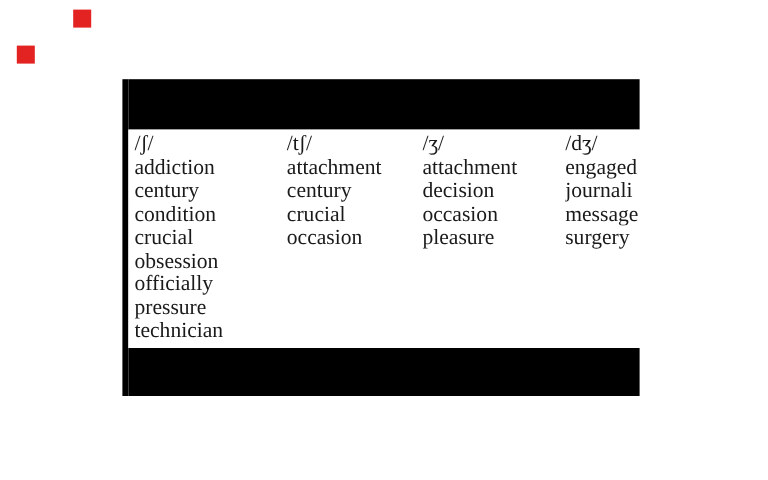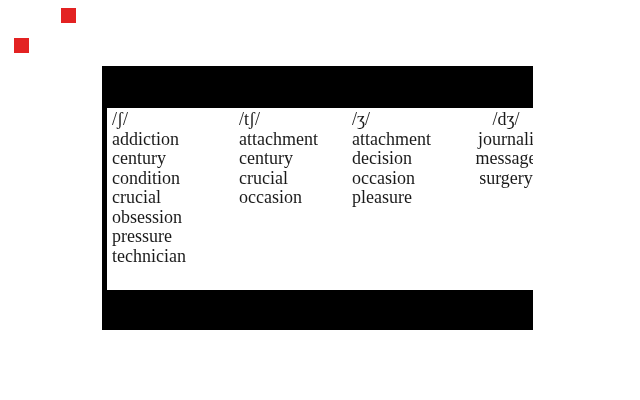--- a/index.html
+++ b/index.html
@@ -57,21 +57,21 @@
     line-height: 19.5px;
   }
   .col {
     position: absolute;
     top: 2px;
     white-space: nowrap;
   }
   .col-0 { left: 5px;   width: 119px; }
   .col-1 { left: 132px; width: 119px; }
   .col-2 { left: 245px; width: 118px; }
-  .col-3 { left: 364px; width: 70px; overflow: hidden; text-align: center; }
+  .col-3 { left: 364px; width: 70px; overflow: hidden; }
   .phoneme, .word {
     height: 19.5px;
     overflow: hidden;
   }
 </style>
 </head>
 <body>
 
 <div class="stage">
 
@@ -83,20 +83,21 @@
 
   <div class="content">
     <div class="col col-0">
       <div class="phoneme">/ʃ/</div>
       <div class="words">
           <div class="word">addiction</div>
           <div class="word">century</div>
           <div class="word">condition</div>
           <div class="word">crucial</div>
           <div class="word">obsession</div>
+          <div class="word">officially</div>
           <div class="word">pressure</div>
           <div class="word">technician</div>
         </div>
     </div>
     <div class="col col-1">
       <div class="phoneme">/tʃ/</div>
       <div class="words">
           <div class="word">attachment</div>
           <div class="word">century</div>
           <div class="word">crucial</div>
@@ -108,20 +109,21 @@
       <div class="words">
           <div class="word">attachment</div>
           <div class="word">decision</div>
           <div class="word">occasion</div>
           <div class="word">pleasure</div>
         </div>
     </div>
     <div class="col col-3">
       <div class="phoneme">/dʒ/</div>
       <div class="words">
+          <div class="word">engaged</div>
           <div class="word">journali</div>
           <div class="word">message</div>
           <div class="word">surgery</div>
         </div>
     </div>
   </div>
 
   <div class="bar bottom"></div>
 
 </div>

